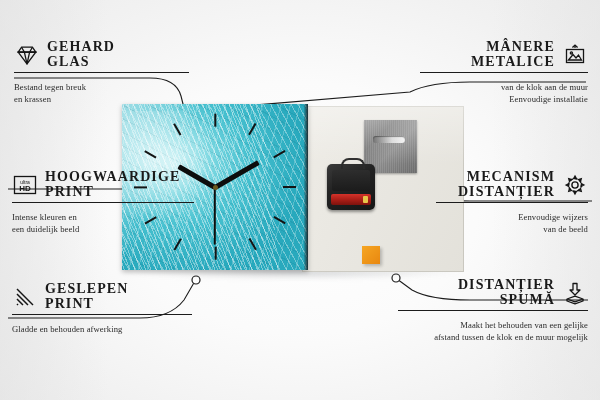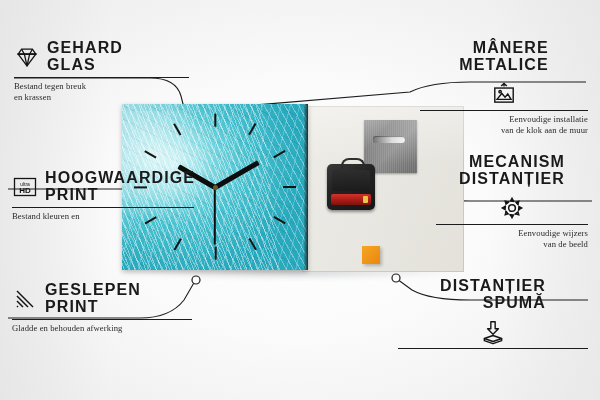--- a/index.html
+++ b/index.html
@@ -68,27 +68,27 @@
   .glow{position:absolute;left:-8%;top:4%;width:60%;height:70%;
     background:radial-gradient(ellipse at 40% 40%, rgba(255,255,255,.55), rgba(255,255,255,0) 65%);}
   .tick{position:absolute;background:#141414;width:13px;height:2.4px;transform-origin:50% 50%;}
   .hand{position:absolute;background:#0d0d0d;transform-origin:left center;border-radius:1px;}
   .cap{position:absolute;width:5px;height:5px;border-radius:50%;background:#6b5a1f;}
 
   
   .svgwrap{position:absolute;inset:0;pointer-events:none;}
   .feat{position:absolute;}
   .feat .head{display:flex;align-items:center;gap:7px;}
-  .feat.right .head{flex-direction:column;justify-content:flex-end;}
+  .feat.right .head{flex-direction:row;justify-content:flex-end;}
   .titles{display:flex;flex-direction:column;line-height:1.05;}
-  .t1,.t2{font-size:16px;font-weight:bold;letter-spacing:1.1px;color:#1a1a1a;
-    font-family:Liberation Sans, sans-serif;}
+  .t1,.t2{font-size:14px;font-weight:bold;letter-spacing:1.1px;color:#1a1a1a;
+    font-family:Liberation Serif, serif;}
   .feat.right .titles{align-items:flex-end;text-align:right;}
   .rule{height:1px;background:#1c1c1c;margin-top:3px;}
-  .desc{font-size:8.6px;color:#2a2a2a;line-height:1.35;margin-top:3px;letter-spacing:.1px;}
+  .desc{font-size:8.6px;color:#2a2a2a;line-height:1.35;margin-top:9px;letter-spacing:.1px;}
   .feat.right .desc{text-align:right;}
   .ico{width:26px;height:24px;flex:0 0 26px;display:block;}
 </style>
 </head>
 <body>
 
 <div id="stage">
   <div class="vig"></div>
 
   <svg class="svgwrap" viewBox="0 0 600 400">
@@ -181,21 +181,22 @@
         <text x="13" y="11" font-family="Liberation Sans, sans-serif" font-size="5" text-anchor="middle" fill="#151515">ultra</text>
         <text x="13" y="18.4" font-family="Liberation Sans, sans-serif" font-size="8" font-weight="bold" text-anchor="middle" fill="#151515">HD</text>
       </svg>
       <div class="titles">
         <span class="t1">HOOGWAARDIGE</span>
         <span class="t2">PRINT</span>
       </div>
     </div>
     <div class="rule"></div>
     <div class="desc">
-      <div>Bestand kleuren en</div>
+      <div>Intense kleuren en</div>
+      <div>een duidelijk beeld</div>
     </div>
   </div>
 
   <div class="feat" style="left:12px;top:282px;width:180px;">
     <div class="head">
       <svg class="ico" viewBox="0 0 24 24">
         <g stroke="#151515" stroke-width="1.5" fill="none">
           <path d="M4,4 L20,20"></path>
             <path d="M4,9 L15,20"></path>
             <path d="M4,14 L10,20"></path>
@@ -224,26 +225,26 @@
           <path d="M12,2.2 L12,5"></path>
           <path d="M9.4,4.6 L12,2.2 L14.6,4.6"></path>
           <rect x="3.5" y="6.5" width="17" height="13"></rect>
           <path d="M5.5,17 L10,11.5 L13,15 L15.5,12 L18.5,17 Z"></path>
           <circle cx="8.4" cy="9.9" r="1.1"></circle>
         </g>
       </svg>
     </div>
     <div class="rule"></div>
     <div class="desc">
+      <div>van de klok aan de muur</div>
       <div>Eenvoudige installatie</div>
-      <div>van de klok aan de muur</div>
-    </div>
-  </div>
-
-  <div class="feat right" style="left:436px;top:154px;width:152px;">
+    </div>
+  </div>
+
+  <div class="feat right" style="left:436px;top:170px;width:152px;">
     <div class="head">
       <div class="titles">
         <span class="t1">MECANISM</span>
         <span class="t2">DISTANȚIER</span>
       </div>
       <svg class="ico" viewBox="0 0 24 24">
         <g fill="none" stroke="#151515" stroke-width="1.4">
           <circle cx="12" cy="12" r="3.1"></circle>
           <path d="M12,3.2 L13.3,5.6 L10.7,5.6 Z"></path>
           <path d="M12,20.8 L10.7,18.4 L13.3,18.4 Z"></path>
@@ -272,14 +273,18 @@
       </div>
       <svg class="ico" viewBox="0 0 24 24">
         <g fill="none" stroke="#151515" stroke-width="1.3" stroke-linejoin="round">
           <path d="M10,2.5 L14,2.5 L14,9 L17,9 L12,14 L7,9 L10,9 Z"></path>
           <path d="M12,15.2 L20,18 L12,20.8 L4,18 Z"></path>
           <path d="M4,18 L4,20 L12,22.8 L20,20 L20,18"></path>
         </g>
       </svg>
     </div>
     <div class="rule"></div>
+    <div class="desc">
+      <div>Maakt het behouden van een gelijke</div>
+      <div>afstand tussen de klok en de muur mogelijk</div>
+    </div>
   </div>
 </div>
 
 </body></html>

